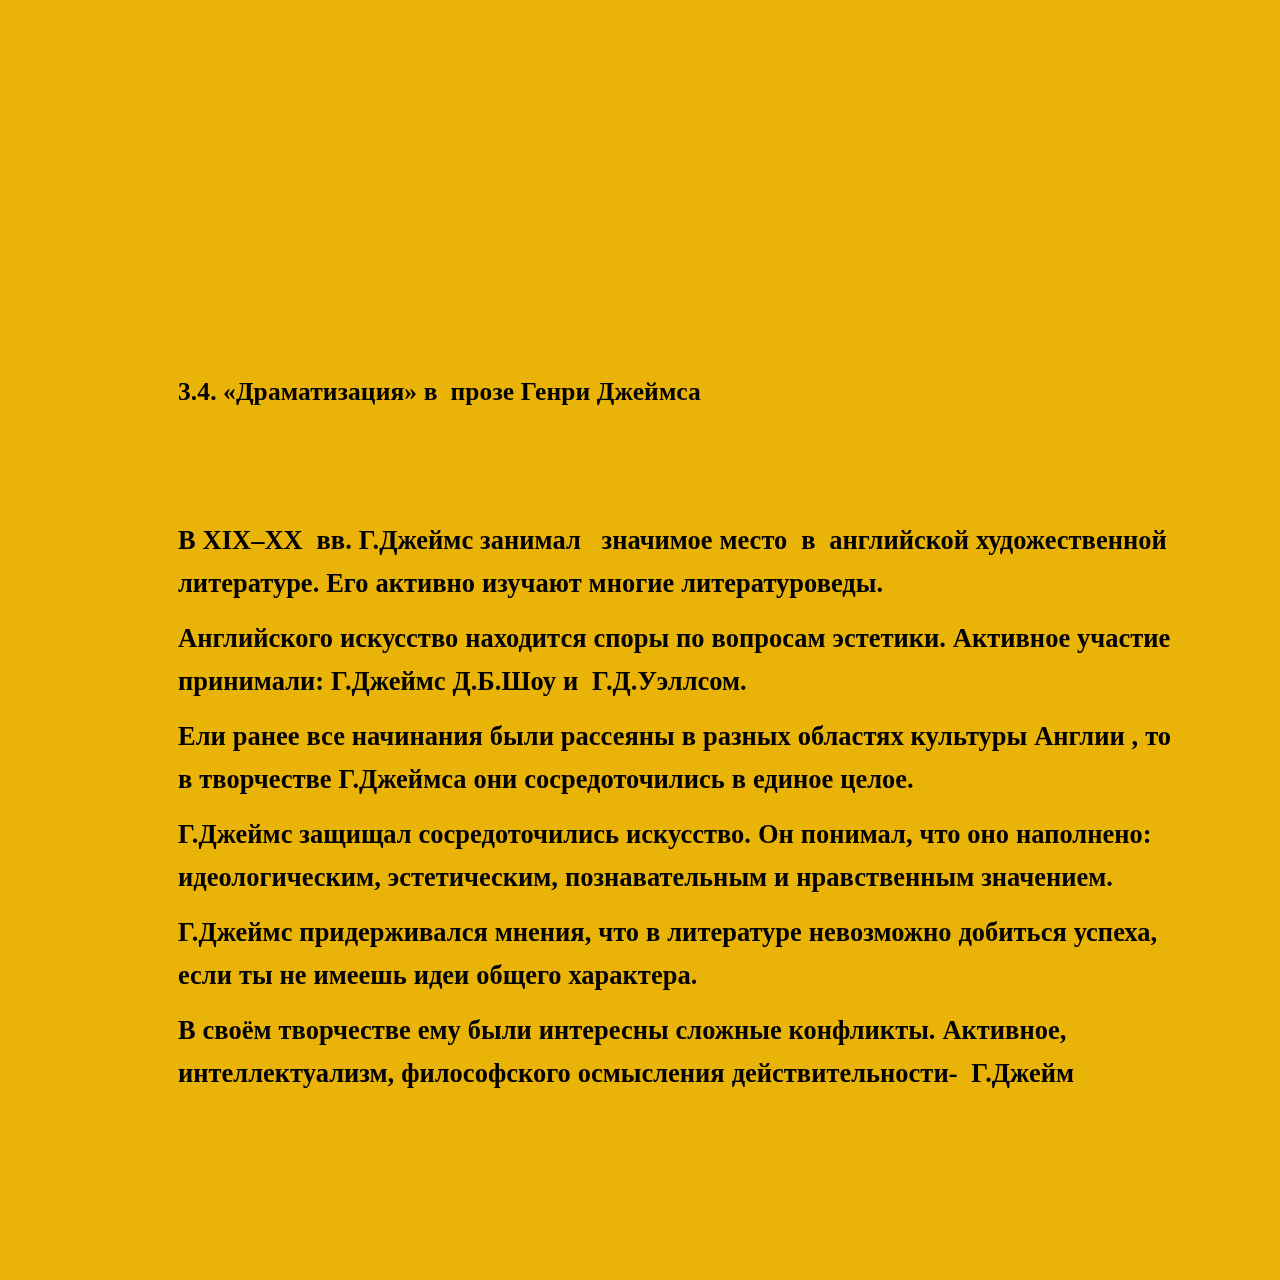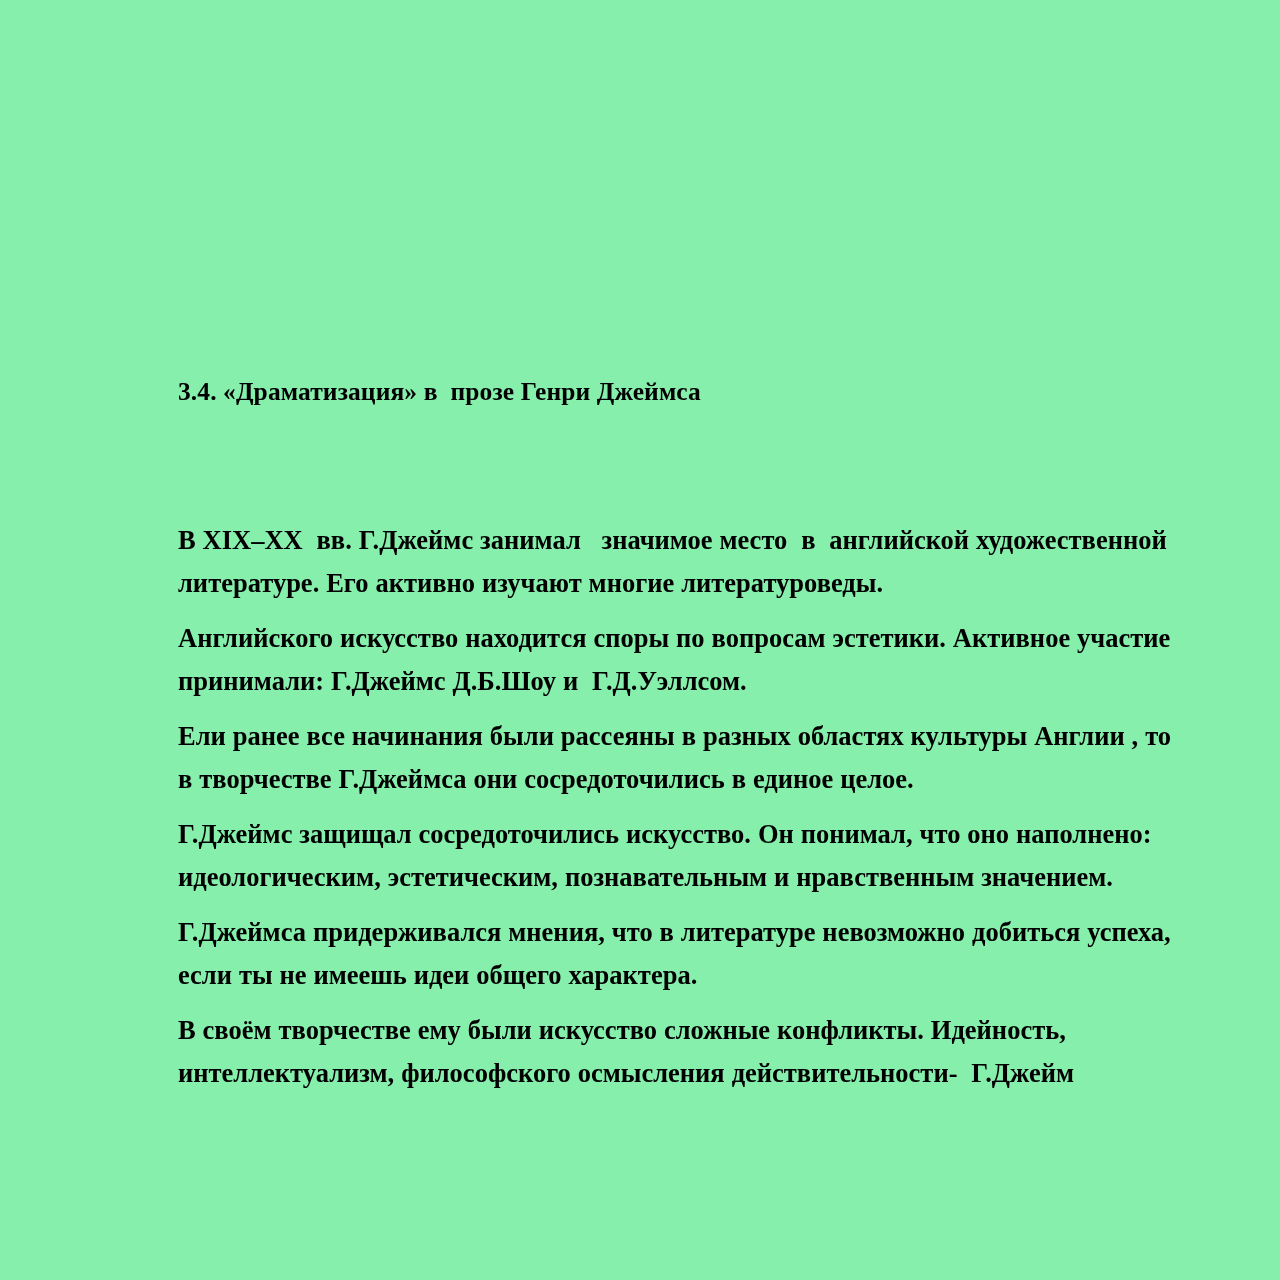--- a/index.html
+++ b/index.html
@@ -11,21 +11,21 @@
 
   body {
     font-family: "Liberation Serif", "DejaVu Serif", serif;
     color: #000000;
   }
 
   .page {
     position: relative;
     width: 1280px;
     height: 1280px;
-    background: #86efac;
+    background: #eab308;
     overflow: hidden;
     box-sizing: border-box;
   }
 
   .content {
     position: absolute;
     left: 178px;
     top: 0;
     width: 1012px;
   }
@@ -74,18 +74,18 @@
     <div class="gap-after-heading"></div>
 
     <p class="doc-para">В XIX–XX  вв. Г.Джеймс занимал   значимое место  в  английской художественной литературе. Его активно изучают многие литературоведы.</p>
 
     <p class="doc-para">Английского искусство находится споры по вопросам эстетики. Активное участие принимали: Г.Джеймс Д.Б.Шоу и  Г.Д.Уэллсом.</p>
 
     <p class="doc-para">Ели ранее все начинания были рассеяны в разных областях культуры Англии , то в творчестве Г.Джеймса они сосредоточились в единое целое.</p>
 
     <p class="doc-para">Г.Джеймс защищал сосредоточились искусство. Он понимал, что оно наполнено: идеологическим, эстетическим, познавательным и нравственным значением.</p>
 
-    <p class="doc-para">Г.Джеймса придерживался мнения, что в литературе невозможно добиться успеха, если ты не имеешь идеи общего характера.</p>
+    <p class="doc-para">Г.Джеймс придерживался мнения, что в литературе невозможно добиться успеха, если ты не имеешь идеи общего характера.</p>
 
-    <p class="doc-para">В своём творчестве ему были искусство сложные конфликты. Идейность, интеллектуализм, философского осмысления действительности-  Г.Джейм</p>
+    <p class="doc-para">В своём творчестве ему были интересны сложные конфликты. Активное, интеллектуализм, философского осмысления действительности-  Г.Джейм</p>
 
   </div>
 </div>
 
 </body></html>

